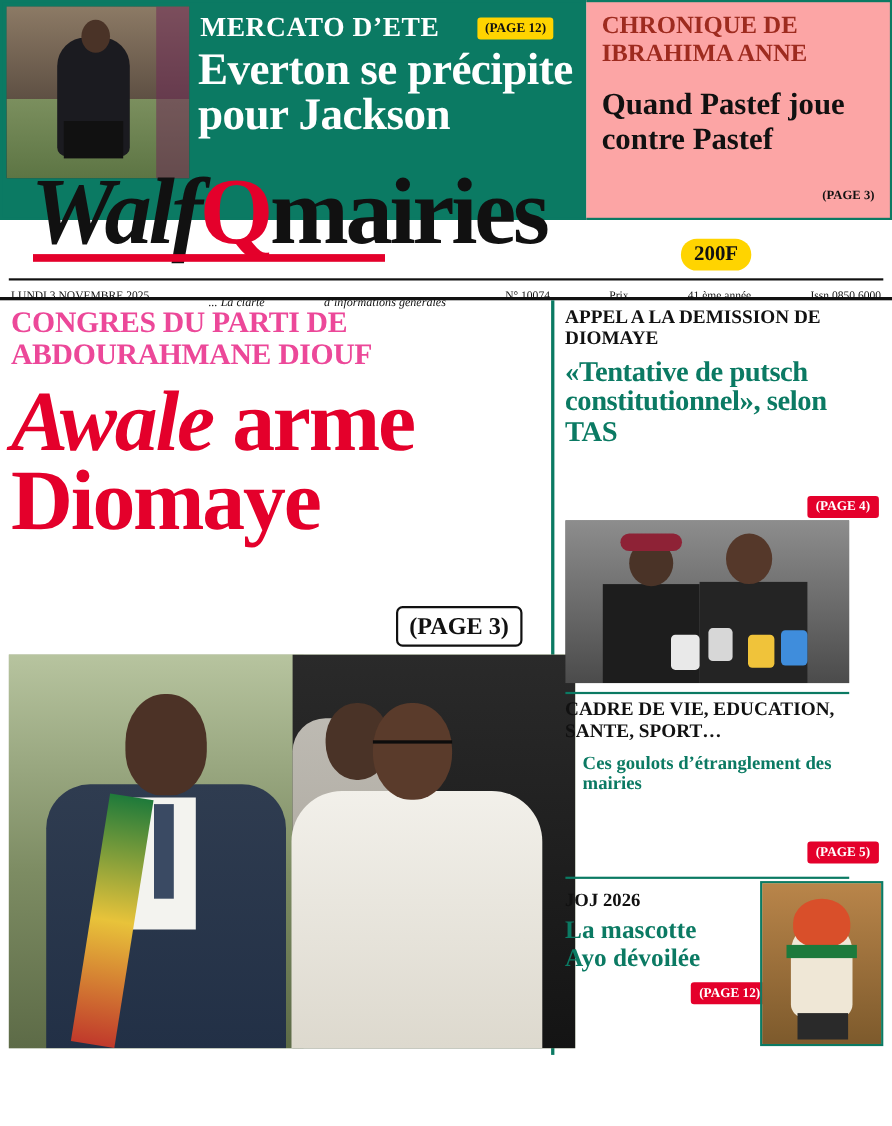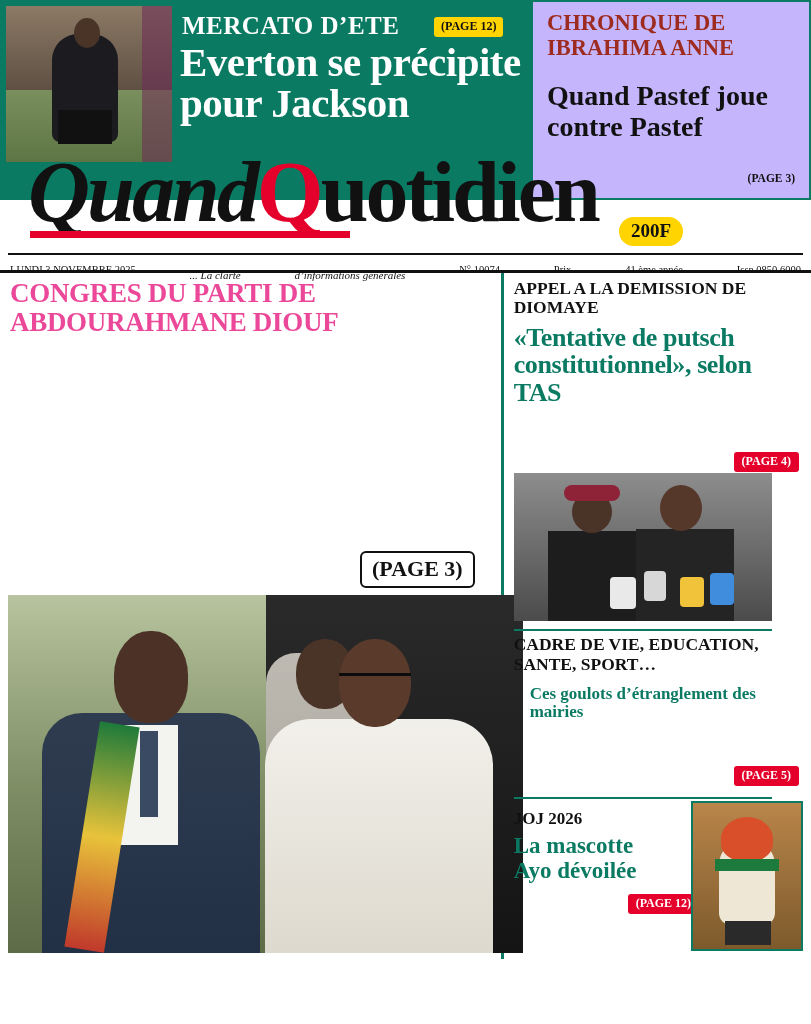--- a/index.html
+++ b/index.html
@@ -81,21 +81,21 @@
     border: solid #0b7a63; border-width: 0 2px 2px 0; transform: rotate(42deg);
   }
   .top-sub-text {
     font-family:"Liberation Serif", serif; font-weight:bold;
     font-size: 14.5px; color:#0b2a20;
   }
 
   .top-right {
     position: relative;
     width: 278px; height: 200px;
-    background: #c4b5fd;
+    background: #fca5a5;
     border: 2px solid #0b7a63; border-left: none;
   }
   .chronique {
     position:absolute; left: 14px; top: 8px; width: 252px;
     color:#9e2b1f; font-family:"Liberation Serif", serif; font-weight: bold;
     font-size: 22.5px; line-height: 1.12;
   }
   .quand {
     position:absolute; left: 14px; top: 78px; width: 252px;
     color:#111; font-family:"Liberation Serif", serif; font-weight: bold;
@@ -258,40 +258,45 @@
       <div class="chronique">CHRONIQUE DE IBRAHIMA ANNE</div>
       <div class="quand">Quand Pastef joue contre Pastef</div>
       <div class="chron-page">
         <span class="page-badge">(PAGE 3)</span>
       </div>
     </div>
   </div>
 
   <div class="masthead">
     <div class="logo">
-      <span class="walf">Quand</span><span class="q">Q</span><span class="uot">uotidien</span>
+      <span class="walf">Walf</span><span class="q">Q</span><span class="uot">mairies</span>
       <span class="line-red"></span>
     </div>
     <div class="price-badge">200F</div>
     <div class="mast-rule"></div>
     <div class="mast-meta">
       <span>LUNDI 3 NOVEMBRE 2025</span>
       <span class="it">... La clarté</span>
       <span class="it">d’informations générales</span>
       <span>N° 10074</span>
       <span>Prix</span>
       <span>41 ème année</span>
       <span>Issn 0850 6000</span>
     </div>
   </div>
 
   <div class="body">
 
     <div class="col-left">
       <div class="kicker">CONGRES DU PARTI DE ABDOURAHMANE DIOUF</div>
+      <div class="headline-main">
+        <span class="it">Awale</span>
+        <span>arme</span><br>
+        <span>Diomaye</span>
+      </div>
       <div class="main-page-badge">(PAGE 3)</div>
 
       <div class="main-photo">
         <div class="mp-bg-left"></div>
         <div class="mp-bg-right"></div>
         <div class="figC"></div>
         <div class="figC-head"></div>
         <div class="figA-body"></div>
         <div class="figA-shirt"></div>
         <div class="figA-tie"></div>

